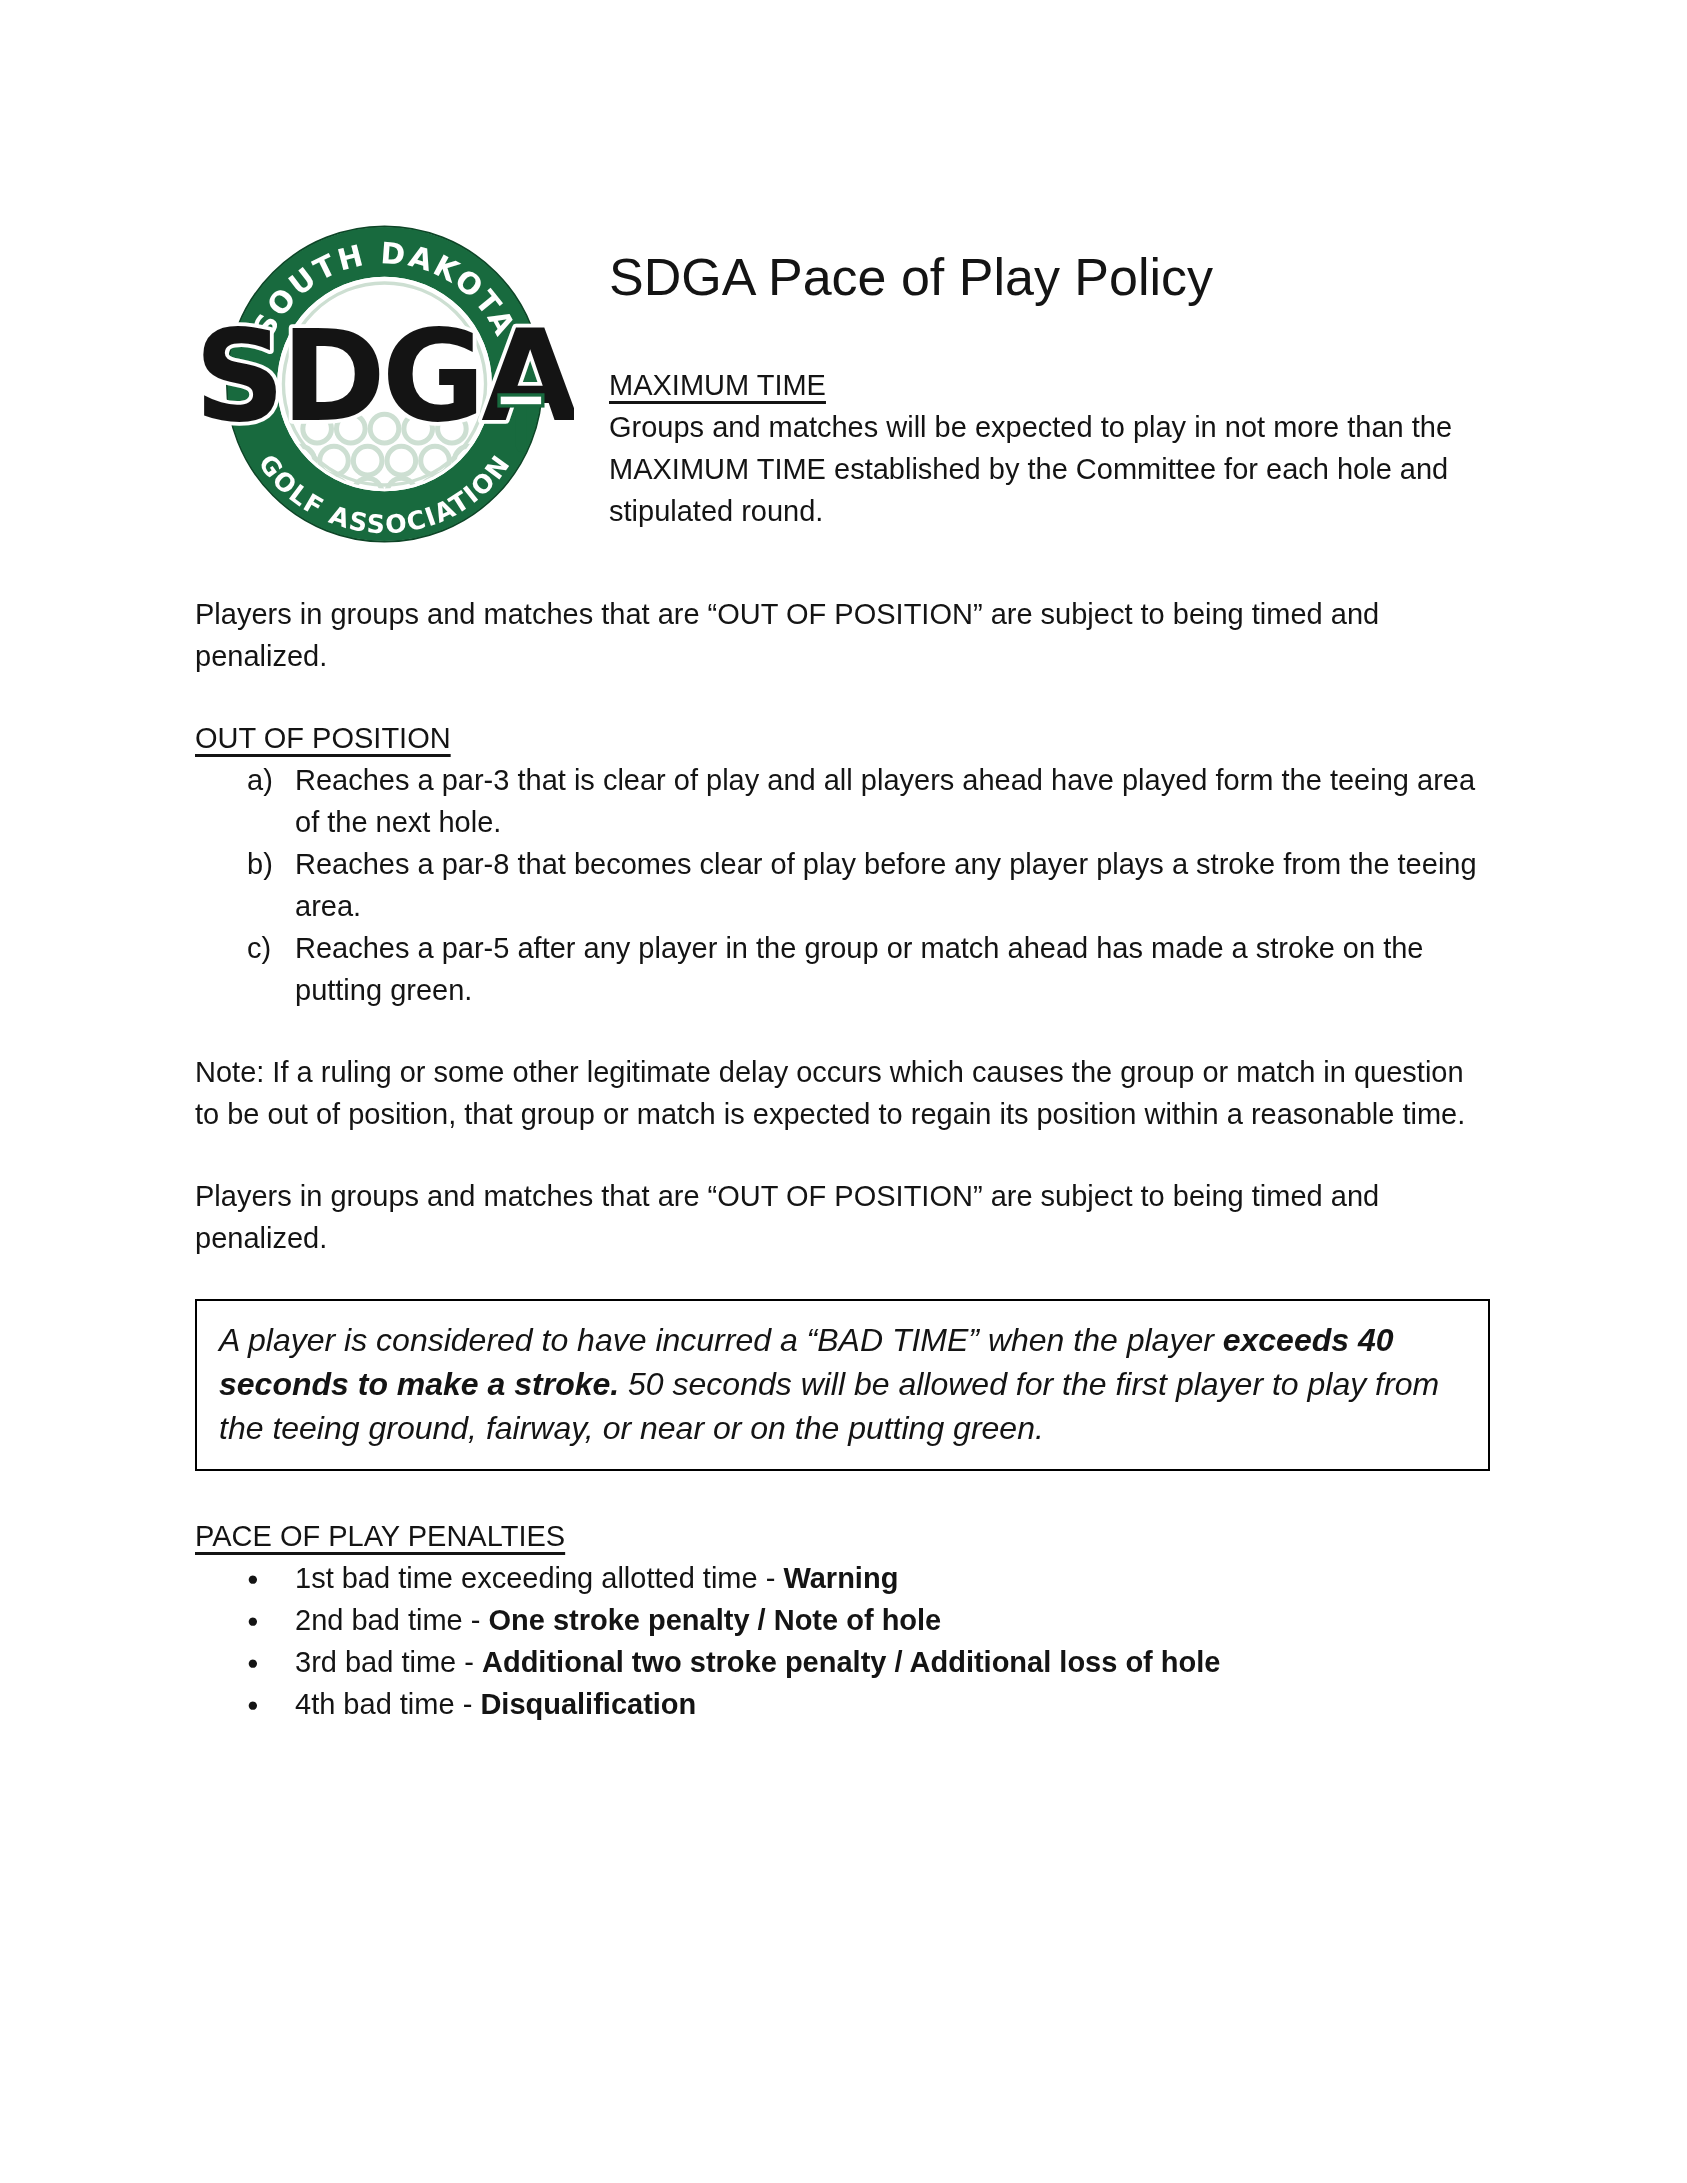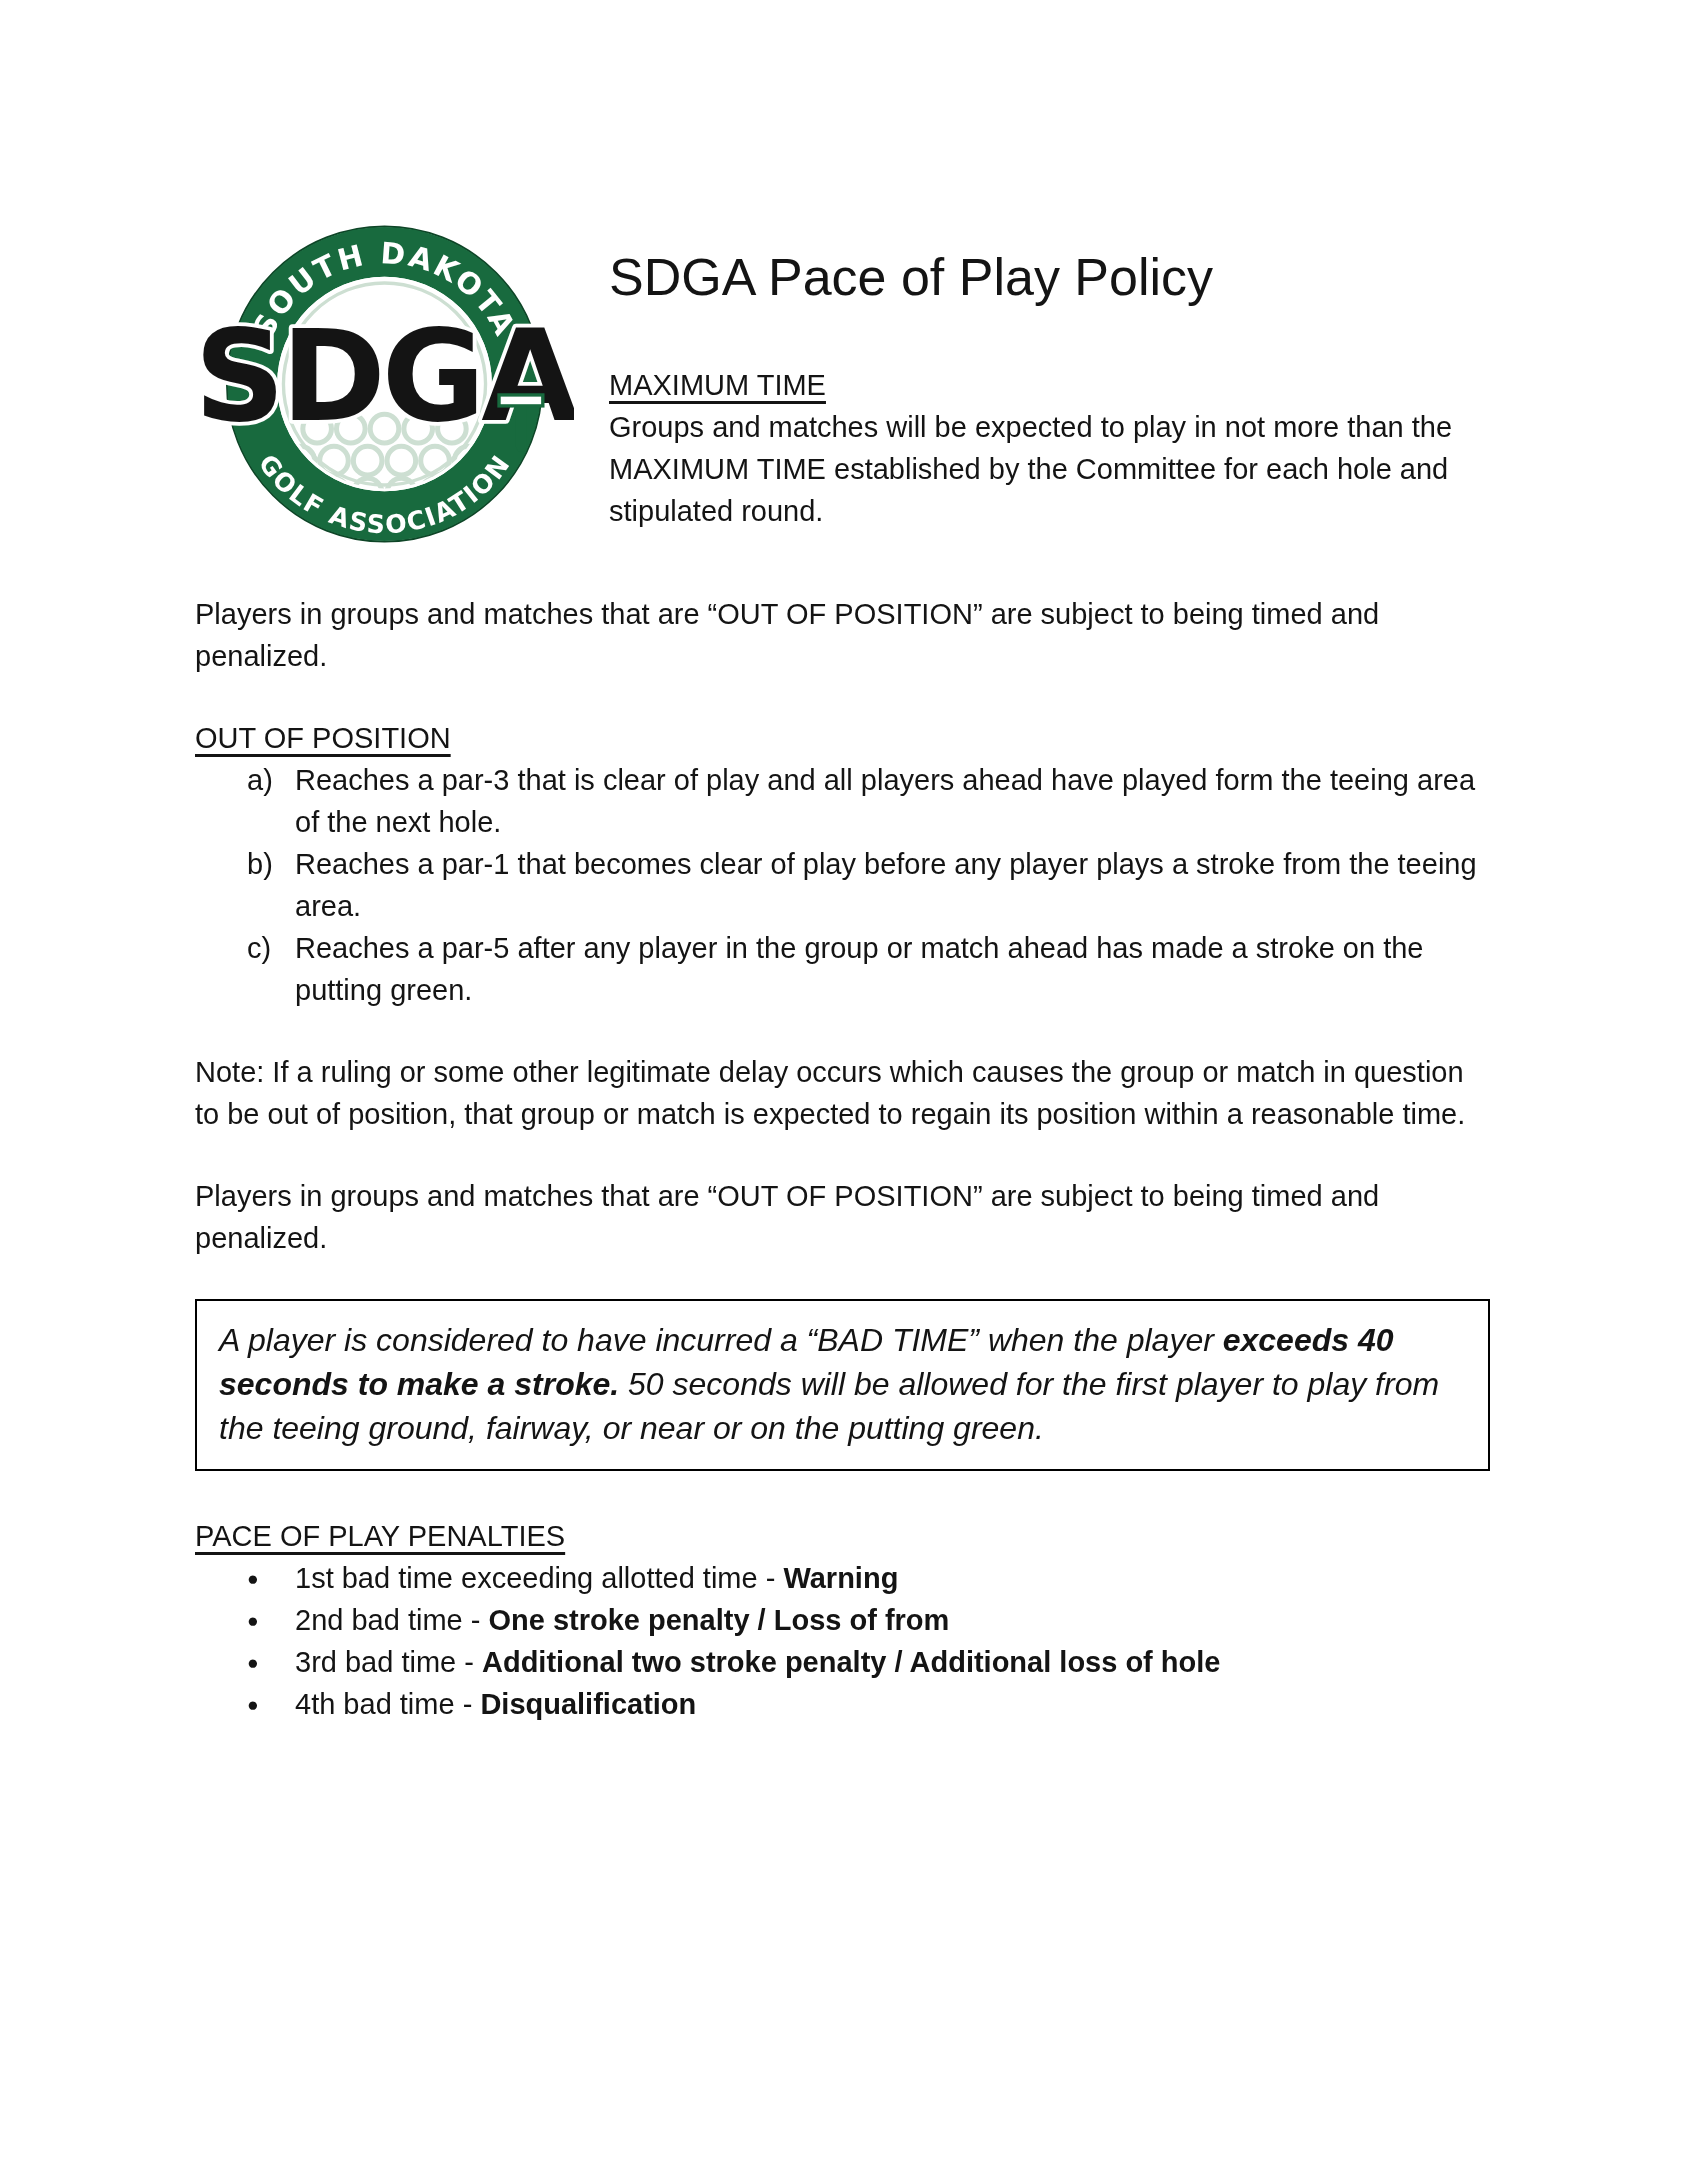--- a/index.html
+++ b/index.html
@@ -119,21 +119,21 @@
 
   <div class="section-head">OUT OF POSITION</div>
 
   <div class="alpha-list">
     <div class="li">
       <span class="li-marker">a)</span>
       <span class="li-text">Reaches a par-3 that is clear of play and all players ahead have played form the teeing area of the next hole.</span>
     </div>
     <div class="li">
       <span class="li-marker">b)</span>
-      <span class="li-text">Reaches a par-1 that becomes clear of play before any player plays a stroke from the teeing area.</span>
+      <span class="li-text">Reaches a par-8 that becomes clear of play before any player plays a stroke from the teeing area.</span>
     </div>
     <div class="li">
       <span class="li-marker">c)</span>
       <span class="li-text">Reaches a par-5 after any player in the group or match ahead has made a stroke on the putting green.</span>
     </div>
   </div>
 
   <p class="para gap-after">Note: If a ruling or some other legitimate delay occurs which causes the group or match in question to be out of position, that group or match is expected to regain its position within a reasonable time.</p>
 
   <p class="para gap-after">Players in groups and matches that are “OUT OF POSITION” are subject to being timed and penalized.</p>
@@ -144,21 +144,21 @@
 
   <div class="section-head">PACE OF PLAY PENALTIES</div>
 
   <div class="bullet-list">
     <div class="li">
       <span class="bullet-marker">●</span>
       <span class="li-text"><span>1st bad time exceeding allotted time - </span><span class="bold">Warning</span></span>
     </div>
     <div class="li">
       <span class="bullet-marker">●</span>
-      <span class="li-text"><span>2nd bad time - </span><span class="bold">One stroke penalty / Loss of from</span></span>
+      <span class="li-text"><span>2nd bad time - </span><span class="bold">One stroke penalty / Note of hole</span></span>
     </div>
     <div class="li">
       <span class="bullet-marker">●</span>
       <span class="li-text"><span>3rd bad time - </span><span class="bold">Additional two stroke penalty / Additional loss of hole</span></span>
     </div>
     <div class="li">
       <span class="bullet-marker">●</span>
       <span class="li-text"><span>4th bad time - </span><span class="bold">Disqualification</span></span>
     </div>
   </div>

